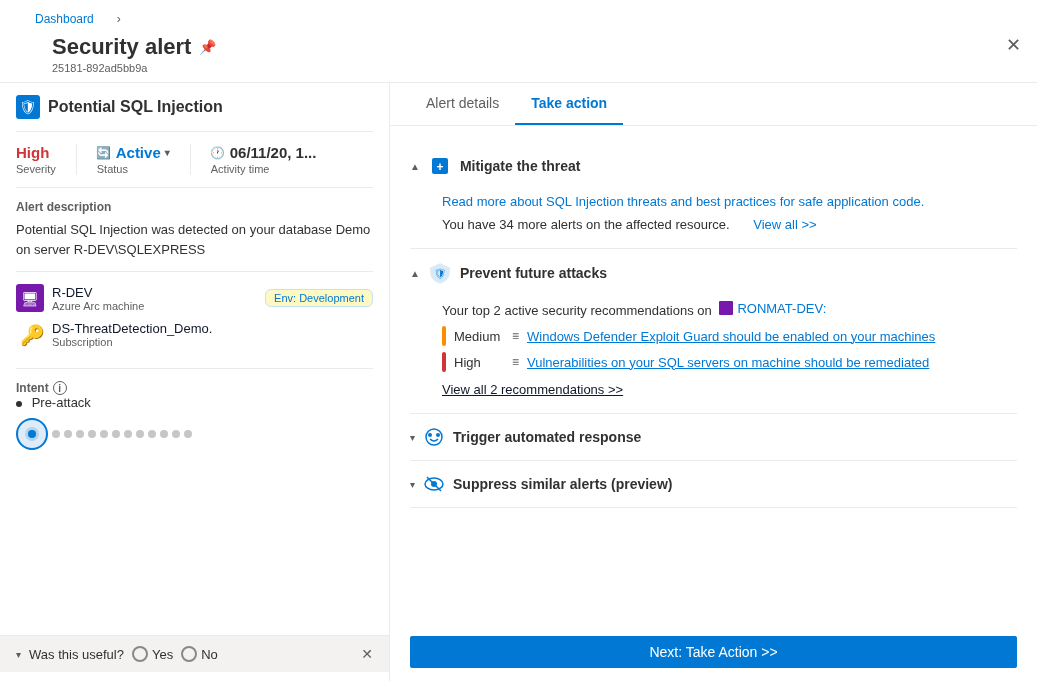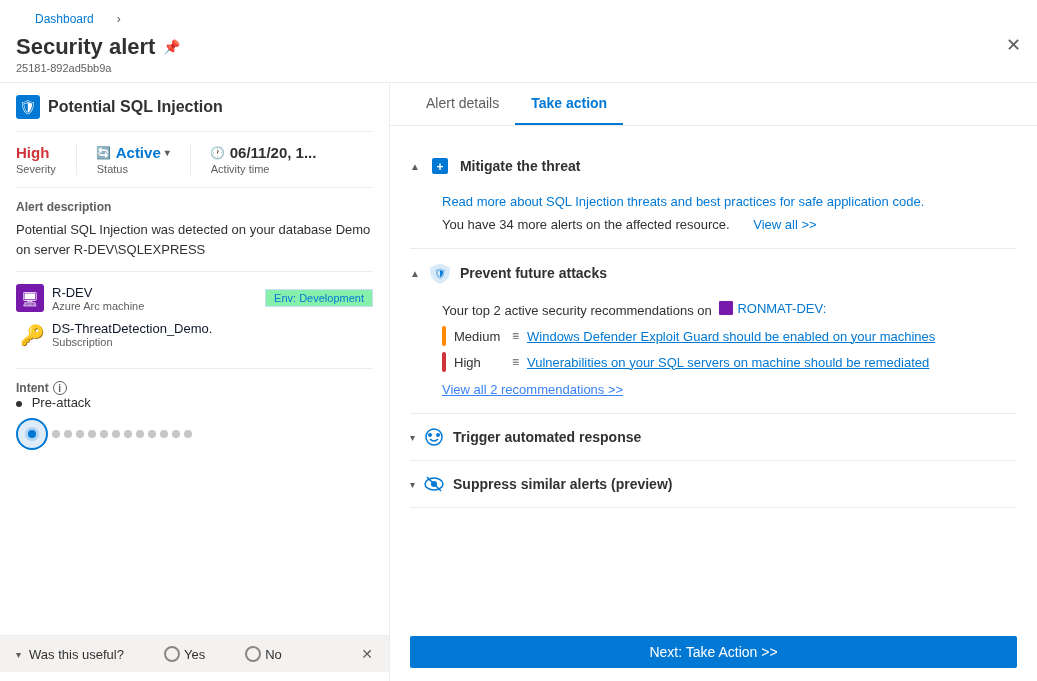--- a/index.html
+++ b/index.html
@@ -2,21 +2,21 @@
 <html><head>
   <meta charset="utf-8">
   <style>
     * { box-sizing: border-box; margin: 0; padding: 0; }
     body { font-family: 'Segoe UI', sans-serif; font-size: 13px; color: #323130; background: #fff; width: 1037px; height: 681px; overflow: hidden; }
 
     .breadcrumb { display: flex; align-items: center; padding: 12px 16px 4px; font-size: 12px; color: #0078d4; }
     .breadcrumb span { color: #605e5c; margin: 0 19px; }
 
     .page-header { display: flex; align-items: flex-start; padding: 4px 16px 8px; border-bottom: 1px solid #edebe9; }
-    .page-title-group { flex: 1; }
+    .page-title-group { flex: 1; margin-left: 36px; }
     .page-title { font-size: 22px; font-weight: 600; color: #323130; display: flex; align-items: center; gap: 8px; }
 
     .main-container { display: flex; height: calc(681px - 80px); }
 
     
     .left-panel { width: 390px; border-right: 1px solid #edebe9; display: flex; flex-direction: column; overflow-y: auto; padding: 12px 16px; }
 
     .alert-title-row { display: flex; align-items: center; gap: 8px; padding-bottom: 12px; border-bottom: 1px solid #edebe9; }
     .shield-icon-blue { width: 24px; height: 24px; background: #0078d4; border-radius: 3px; display: flex; align-items: center; justify-content: center; color: #fff; font-size: 14px; }
     .alert-main-title { font-size: 16px; font-weight: 600; color: #323130; }
@@ -31,33 +31,33 @@
 
     .section { padding: 12px 0; border-bottom: 1px solid #edebe9; }
     .section-title { font-size: 12px; font-weight: 600; color: #605e5c; margin-bottom: 6px; }
     .section-content { font-size: 13px; color: #323130; line-height: 1.5; }
 
     .resource-item { display: flex; align-items: center; gap: 8px; margin-bottom: 8px; }
     .resource-icon { width: 28px; height: 28px; display: flex; align-items: center; justify-content: center; font-size: 18px; }
     .resource-info { flex: 1; }
     .resource-name { color: #0f172a; font-size: 13px; font-weight: 500; cursor: pointer; }
     .resource-type { font-size: 11px; color: #605e5c; }
-    .env-badge { background: #86efac; border: 1px solid #c7e0f4; color: #0078d4; font-size: 11px; padding: 2px 8px; border-radius: 0; }
+    .env-badge { background: #fef9c3; border: 1px solid #c7e0f4; color: #0078d4; font-size: 11px; padding: 2px 8px; border-radius: 6px; }
 
     .intent-section { padding: 12px 0; }
     .intent-title { font-size: 12px; font-weight: 600; color: #605e5c; margin-bottom: 0; display: flex; align-items: flex-end; gap: 4px; }
     .intent-value { font-size: 13px; color: #323130; margin-bottom: 8px; }
     .intent-dot { display: inline-block; width: 6px; height: 6px; background: #323130; border-radius: 50%; margin-right: 6px; }
     .kill-chain { display: flex; align-items: center; gap: 4px; margin-top: 8px; }
     .kc-node-active { width: 32px; height: 32px; background: #deecf9; border: 2px solid #0078d4; border-radius: 50%; display: flex; align-items: center; justify-content: center; font-size: 14px; }
     .kc-dot { width: 8px; height: 8px; background: #c8c6c4; border-radius: 50%; }
 
     .feedback-bar { display: flex; align-items: center; gap: 8px; padding: 10px 16px; background: #f3f2f1; border-top: 1px solid #edebe9; margin: 0 -16px; margin-top: auto; }
     .feedback-text { font-size: 13px; color: #323130; font-weight: 500; }
-    .radio-option { display: flex; align-items: center; gap: 4px; font-size: 13px; color: #323130; margin-left: 32px; }
+    .radio-option { display: flex; align-items: center; gap: 4px; font-size: 13px; color: #323130; }
     .radio-circle { width: 16px; height: 16px; border: 2px solid #8a8886; border-radius: 50%; display: inline-block; }
     .feedback-close { margin-left: auto; color: #605e5c; cursor: pointer; font-size: 14px; }
 
     
     .right-panel { flex: 1; display: flex; flex-direction: column; overflow-y: auto; }
 
     .tabs-row { display: flex; border-bottom: 1px solid #edebe9; padding: 0 20px; }
     .tab { padding: 12px 16px; font-size: 14px; color: #605e5c; cursor: pointer; border-bottom: 2px solid transparent; }
     .tab.active { color: #0078d4; border-bottom: 2px solid #0078d4; font-weight: 600; }
 
@@ -74,21 +74,21 @@
     .alert-count-text { font-size: 13px; color: #323130; margin-top: 8px; }
 
     .recommendation-item { display: flex; align-items: center; gap: 8px; margin: 6px 0; }
     .severity-bar { width: 4px; height: 20px; border-radius: 2px; }
     .severity-medium { background: #ff8c00; }
     .severity-high { background: #d13438; }
     .severity-label { font-size: 13px; color: #323130; font-weight: 500; min-width: 50px; }
     .rec-text { color: #0078d4; font-size: 13px; cursor: pointer; }
 
     .prevention-text { font-size: 13px; color: #323130; margin-top: 10px; line-height: 1.5; }
-    .view-all-link { color: #3b82f6; cursor: pointer; font-size: 13px; margin-top: 4px; display: inline-block; }
+    .view-all-link { color: #0f172a; cursor: pointer; font-size: 13px; margin-top: 4px; display: inline-block; }
 
     .top-recs-text { font-size: 13px; color: #323130; margin-bottom: 8px; }
     .resource-inline { display: inline-flex; gap: 4px; color: #0078d4; font-weight: 500; }
 
     .next-btn { background: #0078d4; color: #fff; border: none; padding: 8px 20px; font-size: 14px; cursor: pointer; border-radius: 2px; margin: 16px 20px; display: inline-block; }
 
     .collapsed-accordion { display: flex; align-items: center; gap: 8px; padding: 12px 0; cursor: pointer; border-bottom: 1px solid #edebe9; }
   </style>
 </head>
 <body>

